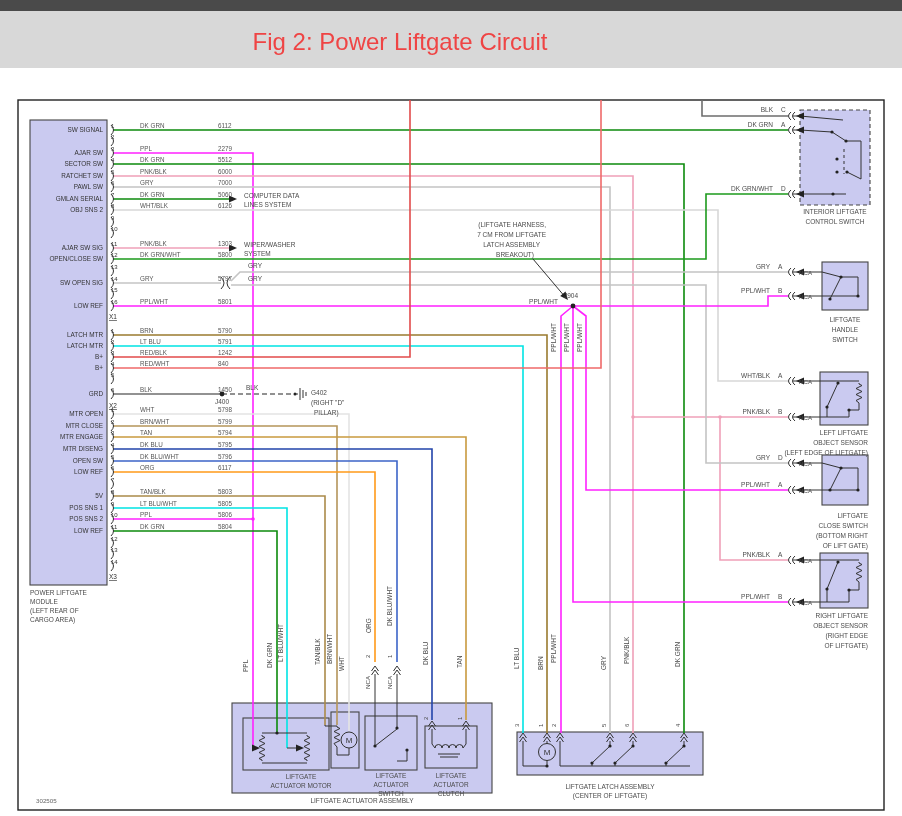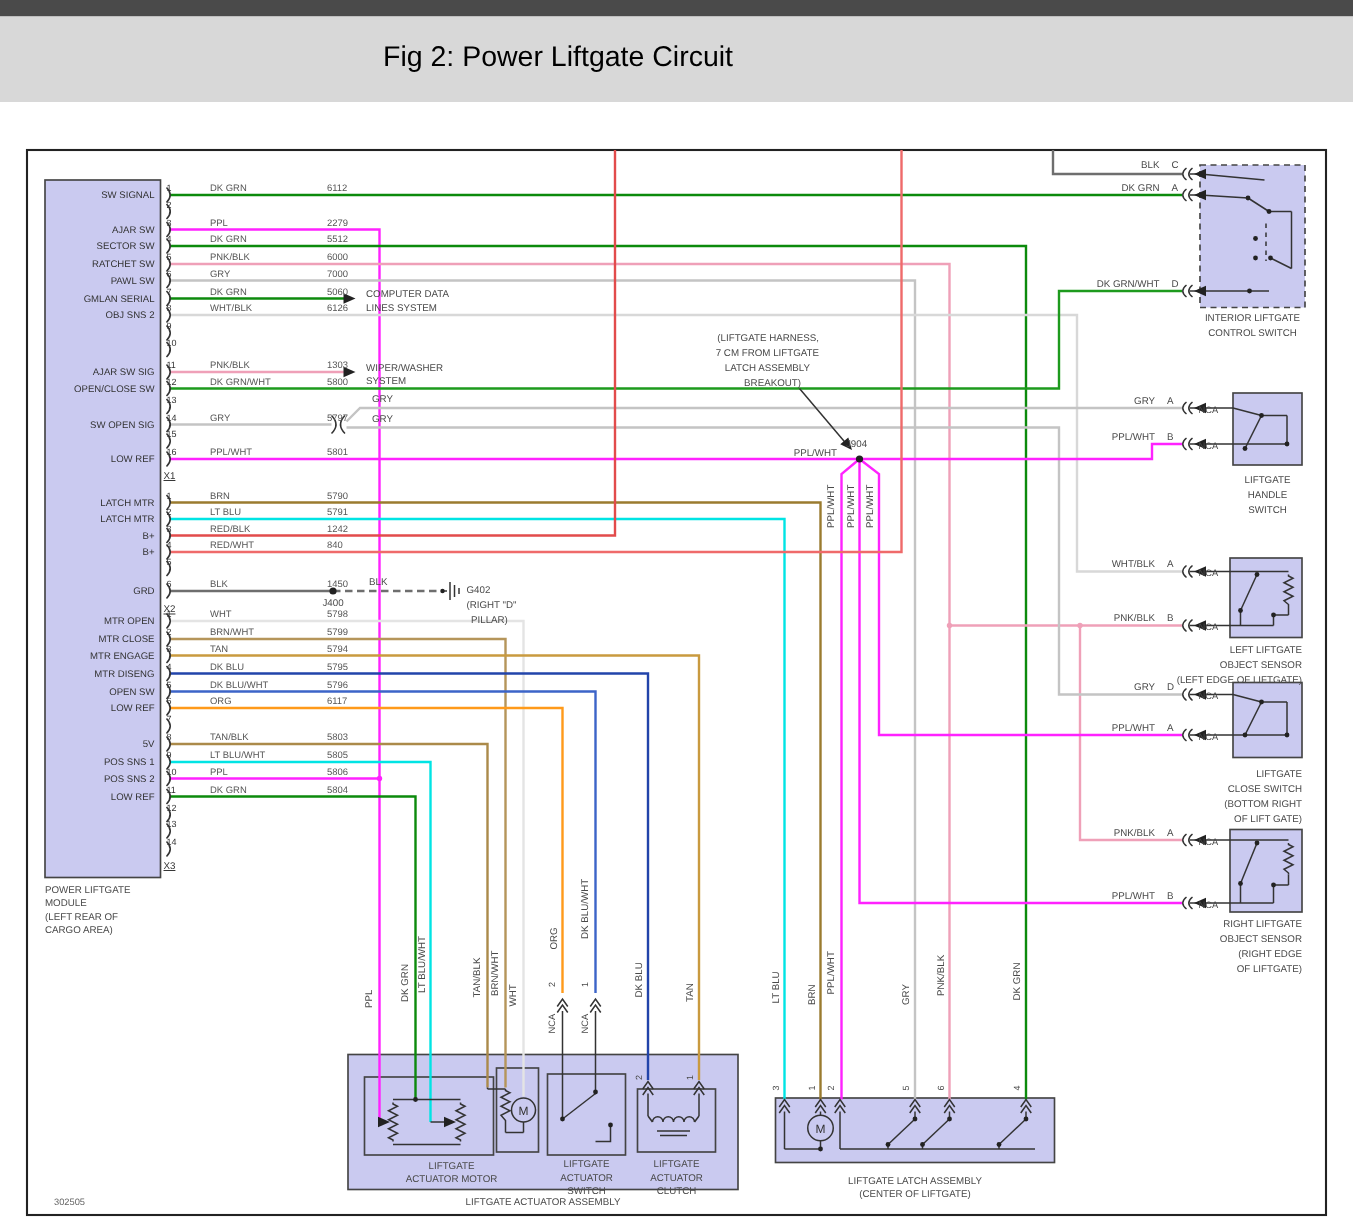--- a/index.html
+++ b/index.html
@@ -1,21 +1,21 @@
 <!DOCTYPE html>
 <html><head>
 <meta charset="utf-8">
 <style>
   html,body{margin:0;padding:0;background:#fff;}
   .page{position:relative;width:902px;height:816px;background:#fff;overflow:hidden;
         font-family:"Liberation Sans",sans-serif;}
   .topbar{position:absolute;left:0;top:0;width:902px;height:11px;background:#4a4a4a;}
   .titleband{position:absolute;left:0;top:11px;width:902px;height:57px;background:#d8d8d8;}
-  .figtitle{position:absolute;left:372px;top:28px;transform:translateX(-50%);
-            font-size:19px;color:#000000;white-space:nowrap;}
+  .figtitle{position:absolute;left:400px;top:28px;transform:translateX(-50%);
+            font-size:24px;color:#ef4444;white-space:nowrap;}
   svg{position:absolute;left:0;top:0;}
   svg text{font-family:"Liberation Sans",sans-serif;}
 </style>
 </head>
 <body>
 
 <div class="page">
   <div class="topbar"></div>
   <div class="titleband"></div>
   <div class="figtitle">Fig 2: Power Liftgate Circuit</div>

